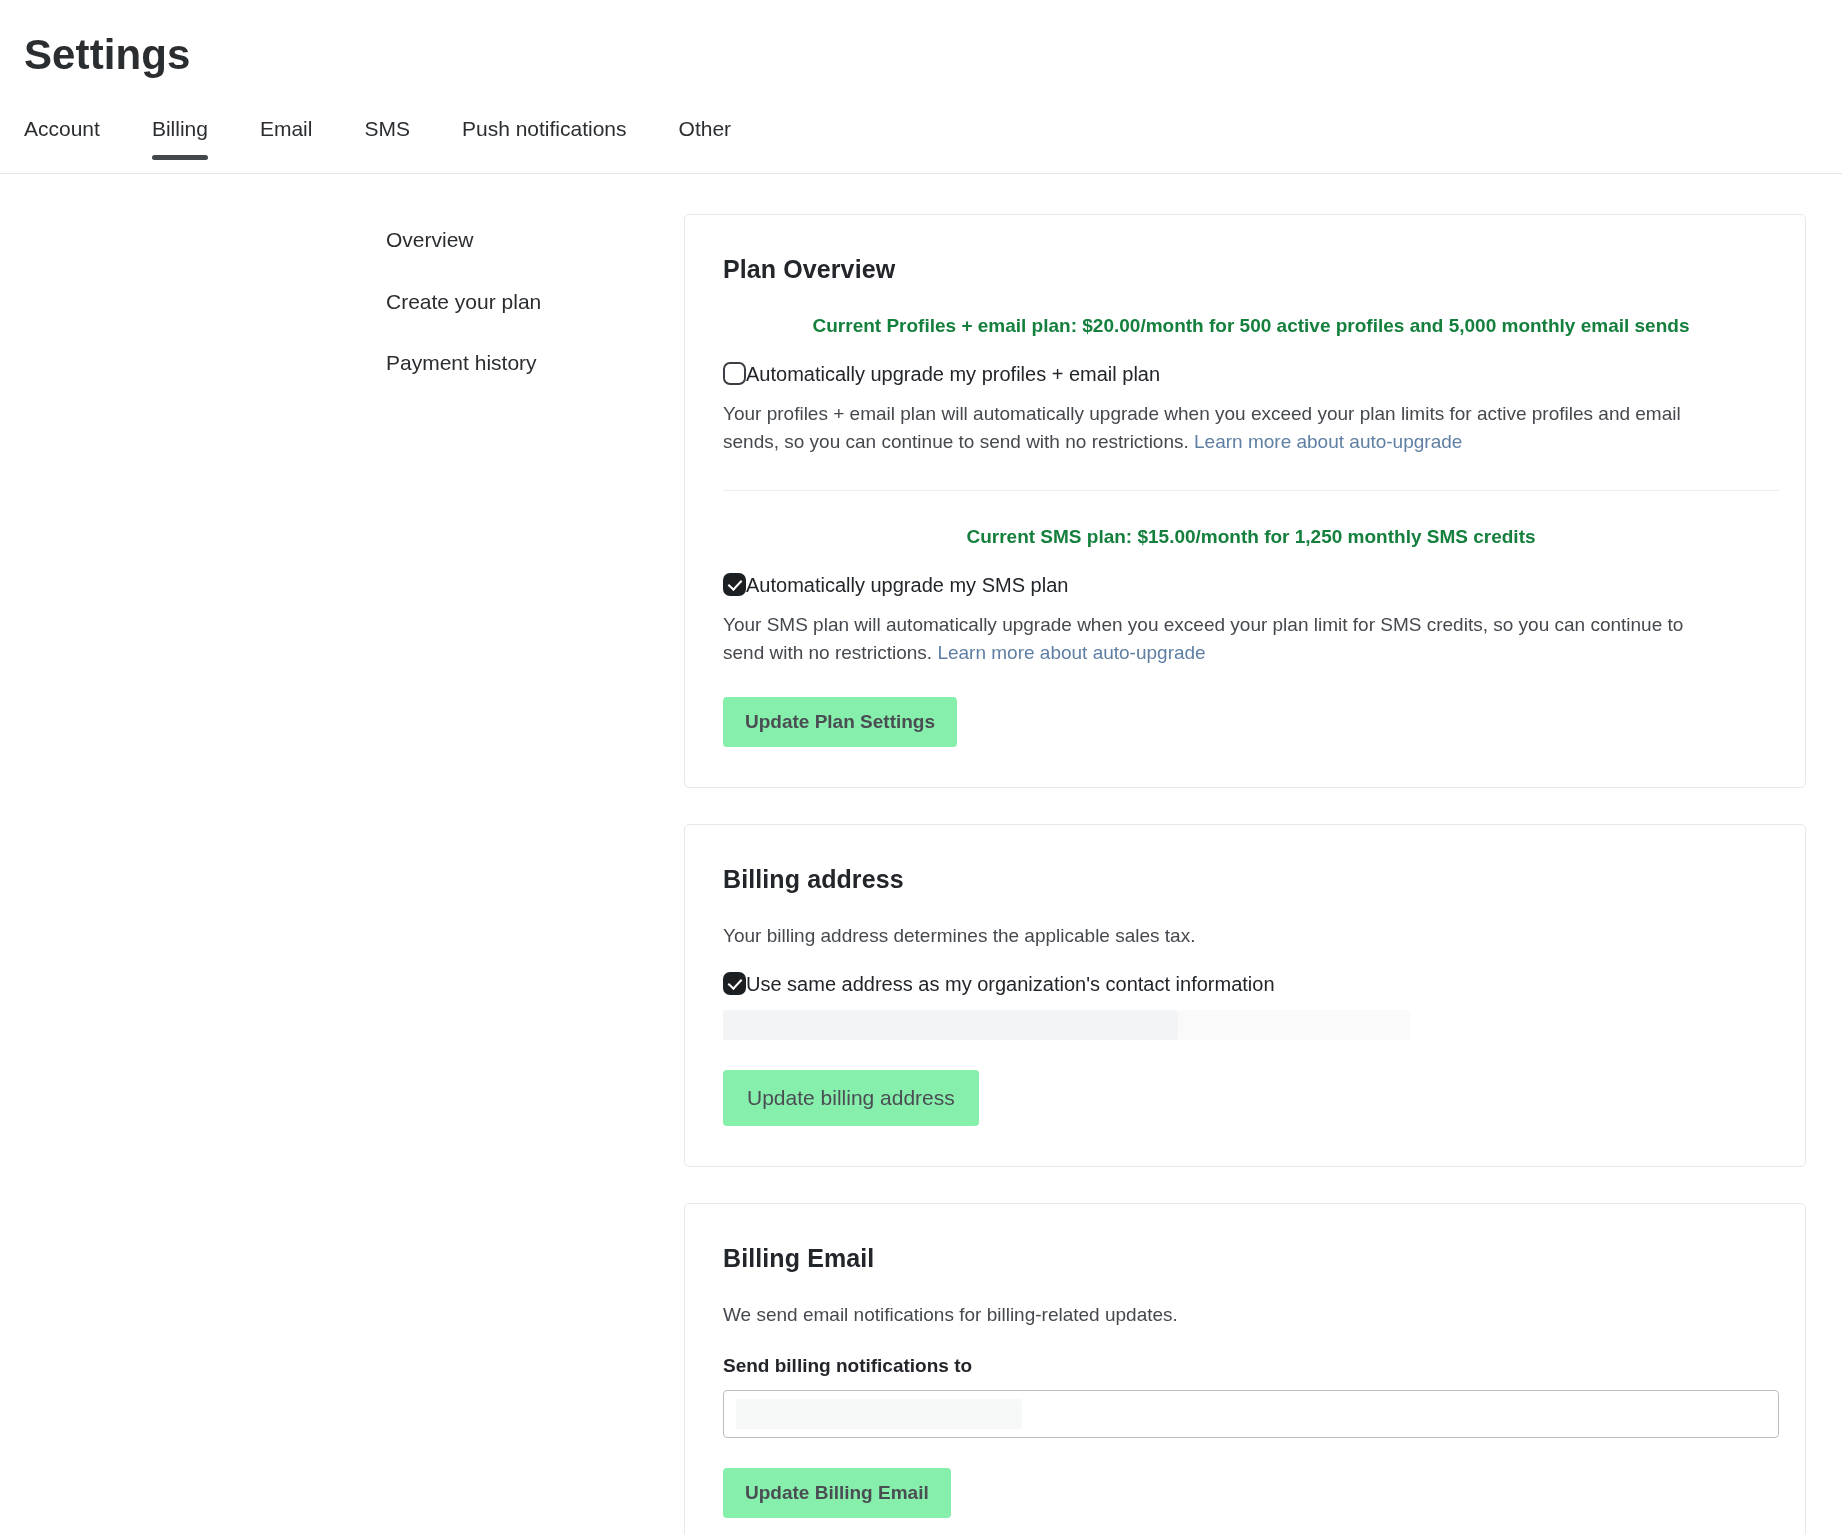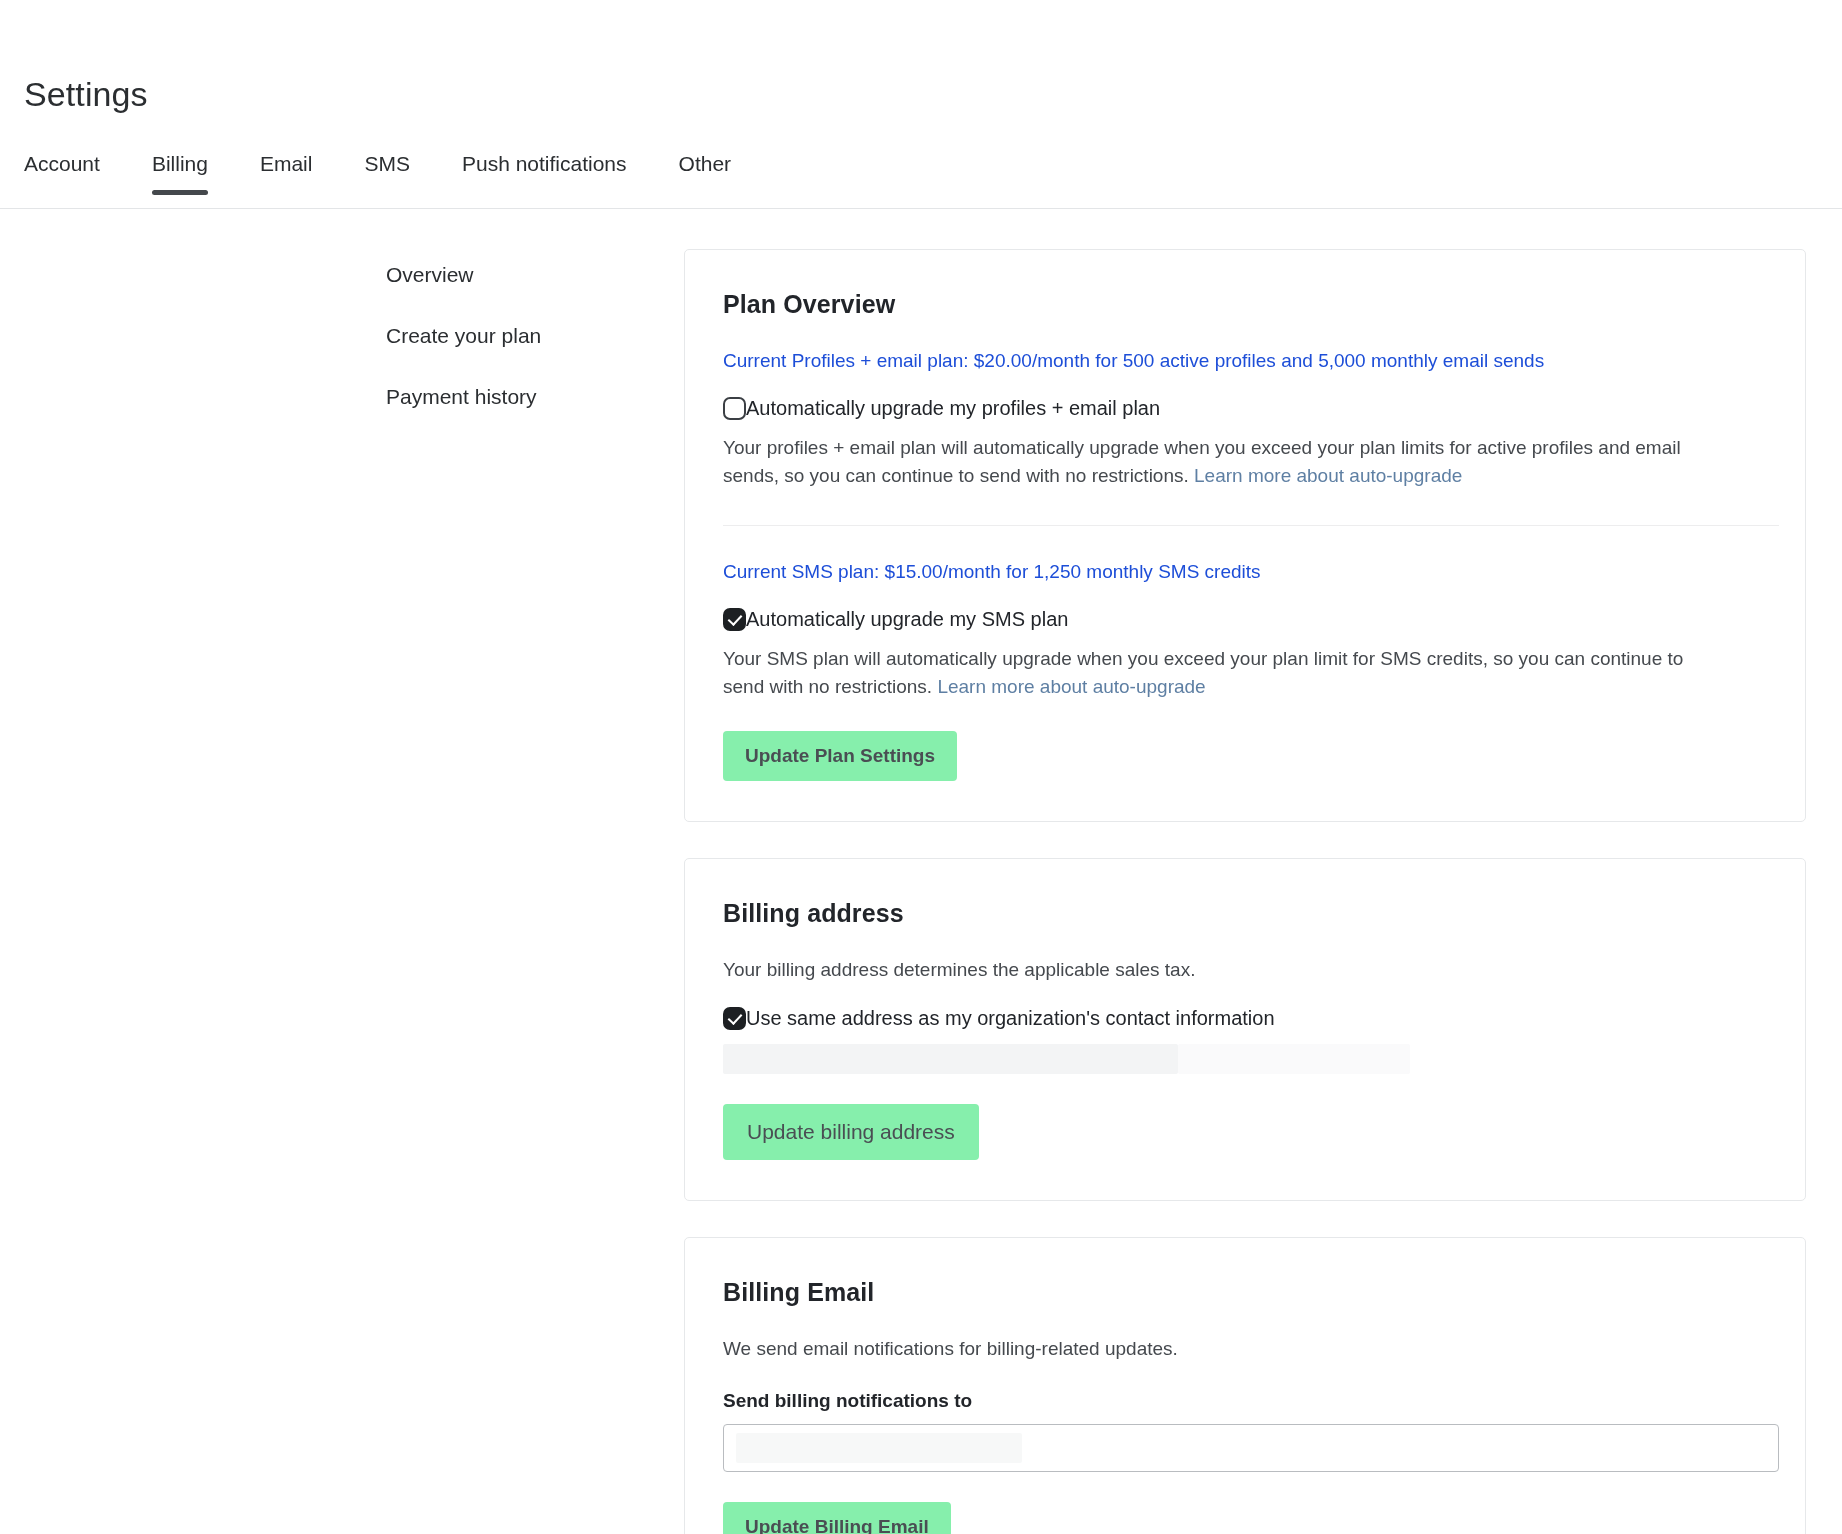--- a/index.html
+++ b/index.html
@@ -11,26 +11,25 @@
     font-family: "Liberation Sans", sans-serif;
     color: #1f2123;
     overflow: hidden;
   }
 
   
   .page-header {
     padding: 30px 0 0 24px;
   }
   .page-title {
-    font-size: 34px;
-    font-weight: 400;
+    font-size: 42px;
+    font-weight: 700;
     color: #2b2e31;
     letter-spacing: 0.1px;
     line-height: 1.2;
-    margin-top: 44px;
   }
 
   
   .tabbar {
     position: relative;
     margin-top: 38px;
     padding-left: 24px;
     border-bottom: 1px solid #e3e5e7;
     height: 56px;
     display: flex;
@@ -110,23 +109,24 @@
   .card-title {
     font-size: 25px;
     font-weight: 700;
     color: #22252a;
     margin-bottom: 28px;
     letter-spacing: 0.1px;
   }
 
   .lead {
     font-size: 19px;
-    font-weight: 400;
-    color: #1d4ed8;
+    font-weight: 700;
+    color: #15803d;
     line-height: 1.45;
+    text-align: center;
   }
   .para {
     font-size: 19px;
     color: #45494e;
     line-height: 1.48;
   }
   .link {
     color: #5e7fa3;
     text-decoration: none;
     cursor: pointer;

